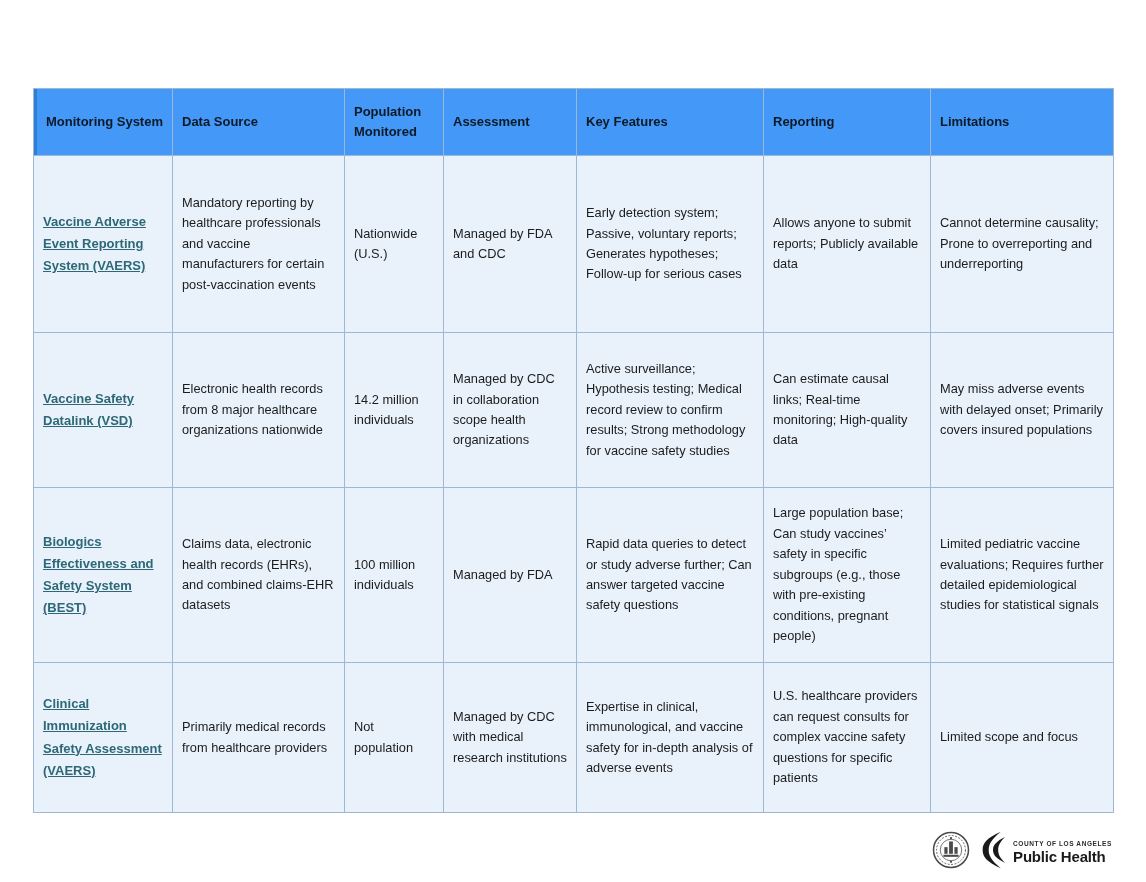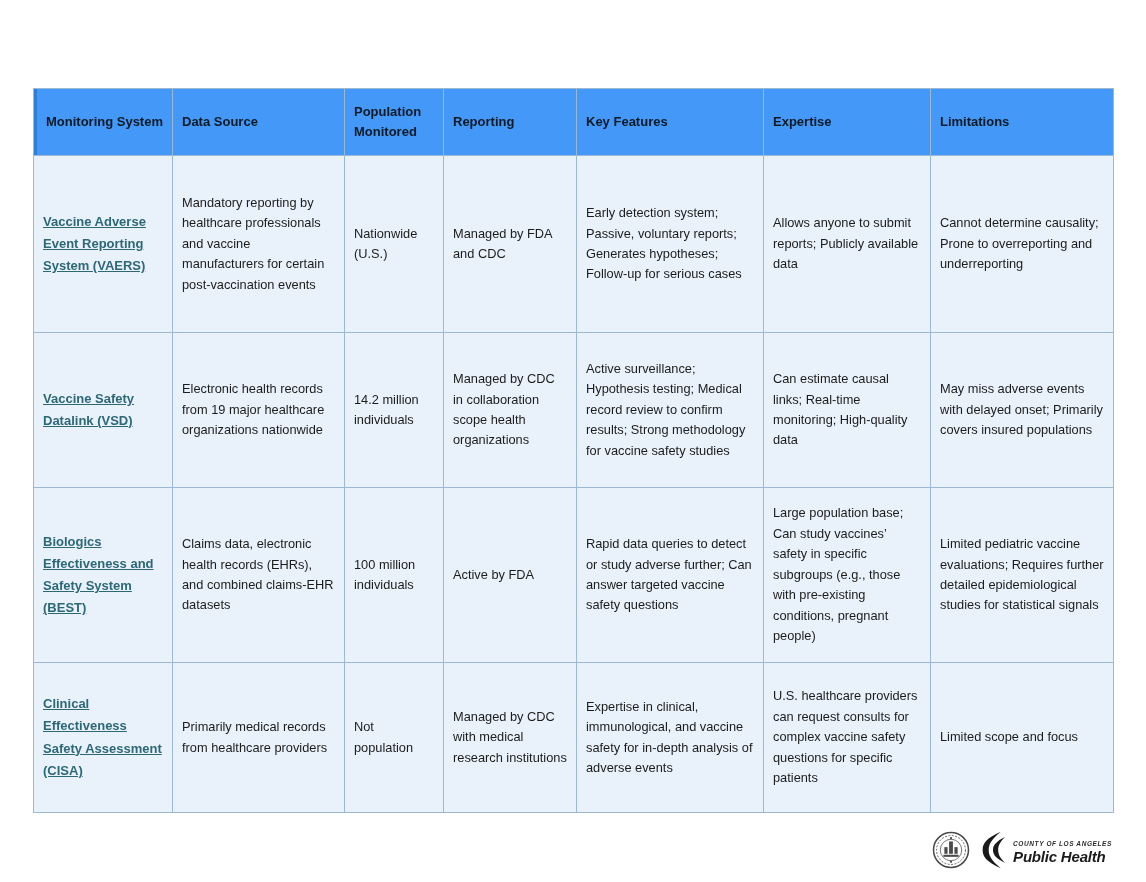--- a/index.html
+++ b/index.html
@@ -69,21 +69,21 @@
   .footer-logo {
     position: absolute;
     right: 34px;
     bottom: 9px;
     display: flex;
     align-items: center;
     gap: 7px;
   }
   .seal { flex: 0 0 auto; }
   .profile-mark { flex: 0 0 auto; margin-left: 3px; }
-  .logo-text { display: flex; flex-direction: column; justify-content: center; font-style: italic; }
+  .logo-text { display: flex; flex-direction: column; justify-content: center; }
   .logo-county {
     font-size: 6.5px;
     font-weight: bold;
     letter-spacing: 0.6px;
     color: #2b2b2b;
     text-transform: uppercase;
   }
   .logo-dept {
     font-size: 15px;
     font-weight: bold;
@@ -106,56 +106,56 @@
       <col style="width:133px">
       <col style="width:187px">
       <col style="width:167px">
       <col style="width:183px">
     </colgroup>
     <thead>
       <tr class="hr">
         <th>Monitoring System</th>
         <th>Data Source</th>
         <th>Population Monitored</th>
+        <th>Assessment</th>
+        <th>Key Features</th>
         <th>Reporting</th>
-        <th>Key Features</th>
-        <th>Expertise</th>
         <th>Limitations</th>
       </tr>
     </thead>
     <tbody>
       <tr class="r0">
         <td><a class="syslink" href="#">Vaccine Adverse Event Reporting System (VAERS)</a></td>
         <td>Mandatory reporting by healthcare professionals and vaccine manufacturers for certain post-vaccination events</td>
         <td>Nationwide (U.S.)</td>
         <td>Managed by FDA and CDC</td>
         <td>Early detection system; Passive, voluntary reports; Generates hypotheses; Follow-up for serious cases</td>
         <td>Allows anyone to submit reports; Publicly available data</td>
         <td>Cannot determine causality; Prone to overreporting and underreporting</td>
       </tr>
       <tr class="r1">
         <td><a class="syslink" href="#">Vaccine Safety Datalink (VSD)</a></td>
-        <td>Electronic health records from 19 major healthcare organizations nationwide</td>
+        <td>Electronic health records from 8 major healthcare organizations nationwide</td>
         <td>14.2 million individuals</td>
         <td>Managed by CDC in collaboration scope health organizations</td>
         <td>Active surveillance; Hypothesis testing; Medical record review to confirm results; Strong methodology for vaccine safety studies</td>
         <td>Can estimate causal links; Real-time monitoring; High-quality data</td>
         <td>May miss adverse events with delayed onset; Primarily covers insured populations</td>
       </tr>
       <tr class="r2">
         <td><a class="syslink" href="#">Biologics Effectiveness and Safety System (BEST)</a></td>
         <td>Claims data, electronic health records (EHRs), and combined claims-EHR datasets</td>
         <td>100 million individuals</td>
-        <td>Active by FDA</td>
+        <td>Managed by FDA</td>
         <td>Rapid data queries to detect or study adverse further; Can answer targeted vaccine safety questions</td>
         <td>Large population base; Can study vaccines’ safety in specific subgroups (e.g., those with pre-existing conditions, pregnant people)</td>
         <td>Limited pediatric vaccine evaluations; Requires further detailed epidemiological studies for statistical signals</td>
       </tr>
       <tr class="r3">
-        <td><a class="syslink" href="#">Clinical Effectiveness Safety Assessment (CISA)</a></td>
+        <td><a class="syslink" href="#">Clinical Immunization Safety Assessment (VAERS)</a></td>
         <td>Primarily medical records from healthcare providers</td>
         <td>Not population</td>
         <td>Managed by CDC with medical research institutions</td>
         <td>Expertise in clinical, immunological, and vaccine safety for in-depth analysis of adverse events</td>
         <td>U.S. healthcare providers can request consults for complex vaccine safety questions for specific patients</td>
         <td>Limited scope and focus</td>
       </tr>
     </tbody>
   </table>
 

